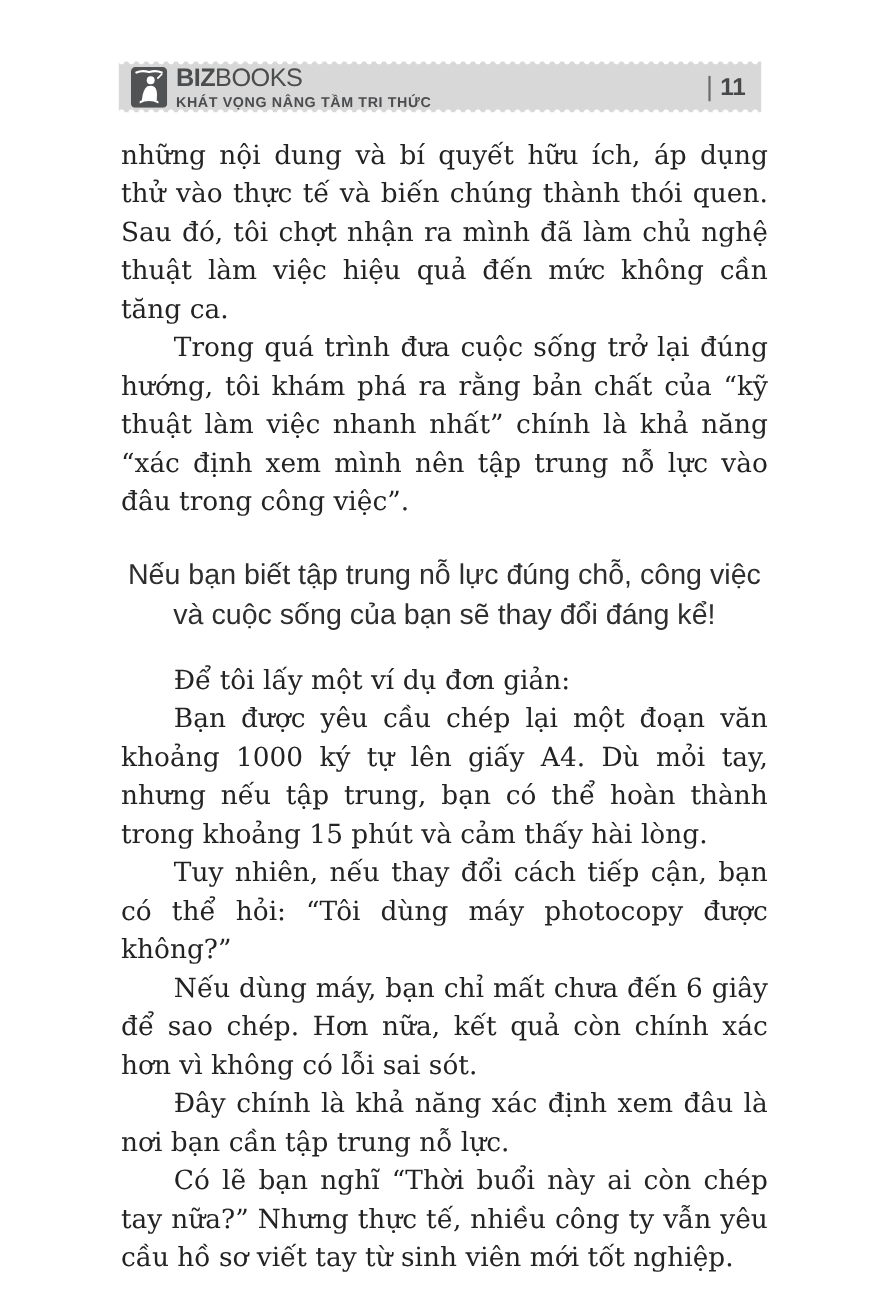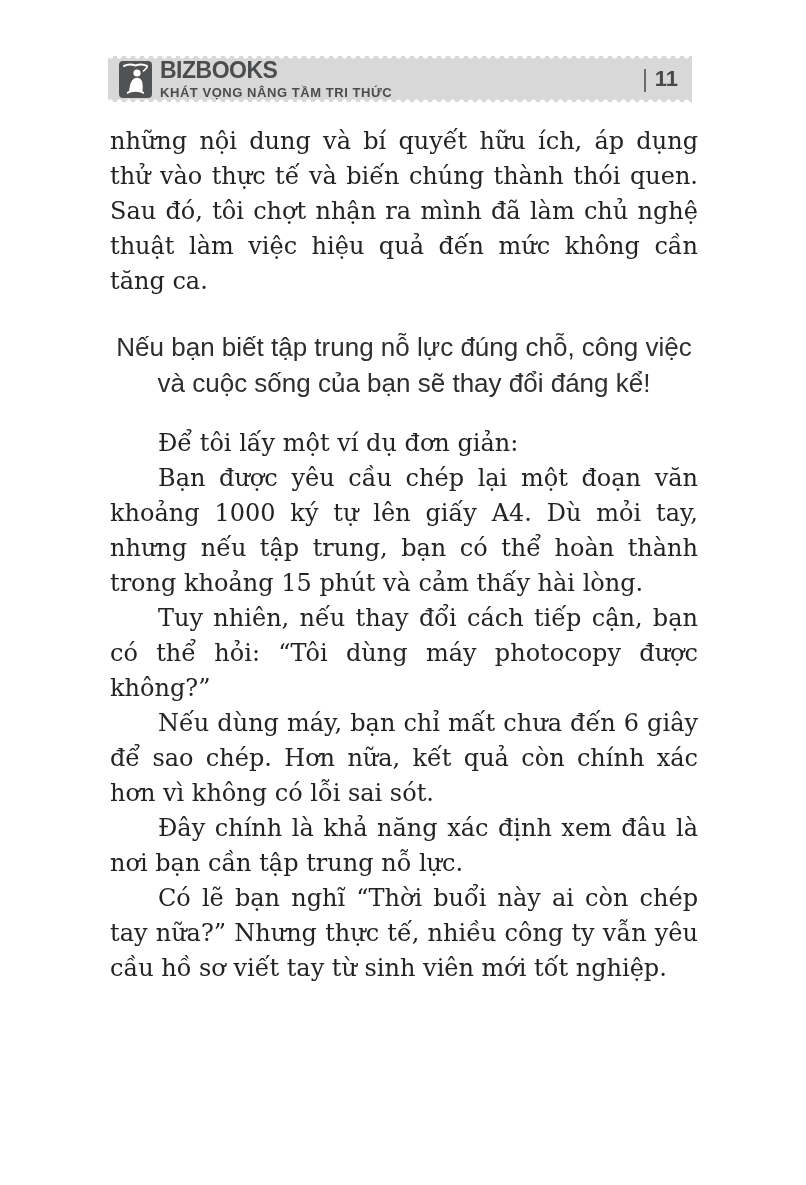--- a/index.html
+++ b/index.html
@@ -24,21 +24,21 @@
     position:relative; display:flex; align-items:center; height:100%;
     padding:0 14px 0 11px; box-sizing:border-box;
   }
   .logo-icon { flex:0 0 auto; margin-right:8px; display:block; }
   .brand-text { display:flex; flex-direction:column; justify-content:center; }
   .brand-row {
     font-family:"Liberation Sans", sans-serif; font-size:23px; line-height:1;
     color:#4b4c4e; letter-spacing:-0.5px; white-space:nowrap;
   }
   .brand-row .biz { font-weight:800; }
-  .brand-row .books { font-weight:700; }
+  .brand-row .books { font-weight:400; }
   .tagline {
     font-family:"Liberation Sans", sans-serif; font-size:13px; font-weight:700;
     letter-spacing:0.55px; color:#4b4c4e; margin-top:3px; white-space:nowrap;
   }
   .pageno {
     margin-left:auto; display:flex; align-items:flex-end;
     font-family:"Liberation Sans", sans-serif; font-weight:600; font-size:22px;
     color:#47484a;
   }
   .pageno .vbar { width:2px; height:23px; background:#6a6b6d; margin-right:9px; }
@@ -86,20 +86,21 @@
       <div class="pageno">
         <span class="vbar"></span>
         <span>11</span>
       </div>
 
     </div>
   </header>
 
   <main class="content">
     <p>những nội dung và bí quyết hữu ích, áp dụng thử vào thực tế và biến chúng thành thói quen. Sau đó, tôi chợt nhận ra mình đã làm chủ nghệ thuật làm việc hiệu quả đến mức không cần tăng ca.</p>
+    <p class="indent">Trong quá trình đưa cuộc sống trở lại đúng hướng, tôi khám phá ra rằng bản chất của “kỹ thuật làm việc nhanh nhất” chính là khả năng “xác định xem mình nên tập trung nỗ lực vào đâu trong công việc”.</p>
 
     <div class="heading">
       <div>Nếu bạn biết tập trung nỗ lực đúng chỗ, công việc</div>
       <div>và cuộc sống của bạn sẽ thay đổi đáng kể!</div>
     </div>
 
     <p class="indent">Để tôi lấy một ví dụ đơn giản:</p>
     <p class="indent">Bạn được yêu cầu chép lại một đoạn văn khoảng 1000 ký tự lên giấy A4. Dù mỏi tay, nhưng nếu tập trung, bạn có thể hoàn thành trong khoảng 15 phút và cảm thấy hài lòng.</p>
     <p class="indent">Tuy nhiên, nếu thay đổi cách tiếp cận, bạn có thể hỏi: “Tôi dùng máy photocopy được không?”</p>
     <p class="indent">Nếu dùng máy, bạn chỉ mất chưa đến 6 giây để sao chép. Hơn nữa, kết quả còn chính xác hơn vì không có lỗi sai sót.</p>

